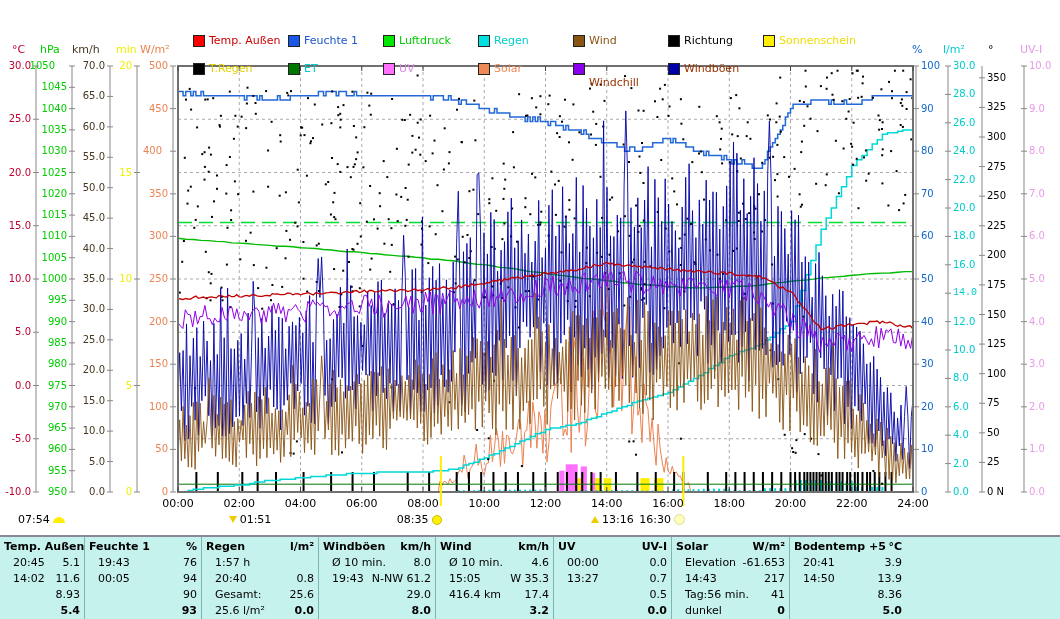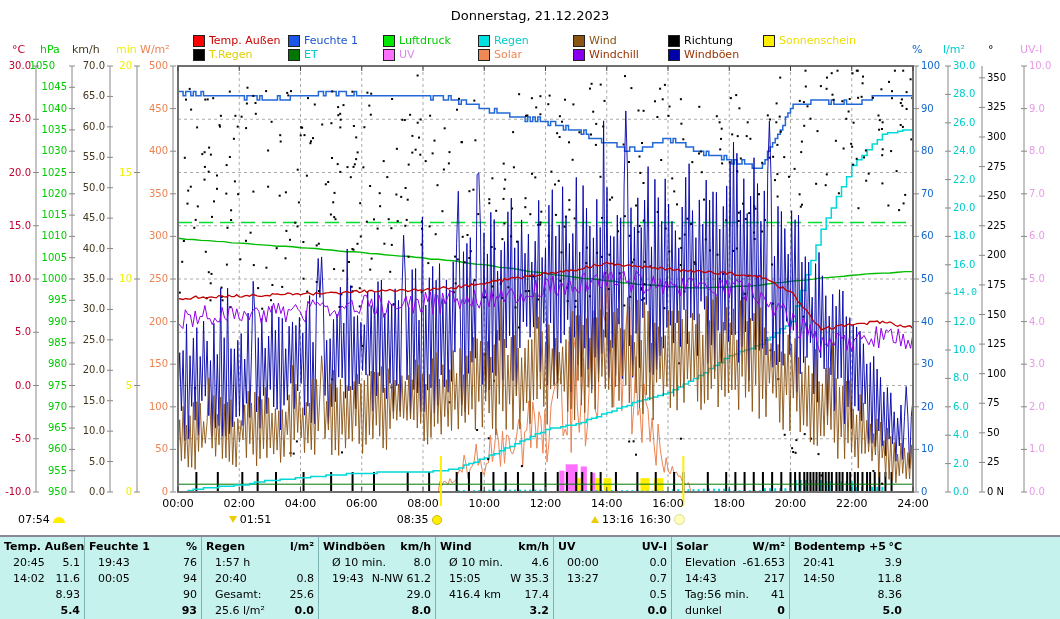--- a/index.html
+++ b/index.html
@@ -972,21 +972,20 @@
       <line x1="729.25" y1="487" x2="729.25" y2="492" stroke="#444" stroke-width="1"></line>
       <line x1="790.5" y1="66" x2="790.5" y2="71" stroke="#444" stroke-width="1"></line>
       <line x1="790.5" y1="487" x2="790.5" y2="492" stroke="#444" stroke-width="1"></line>
       <line x1="851.75" y1="66" x2="851.75" y2="71" stroke="#444" stroke-width="1"></line>
       <line x1="851.75" y1="487" x2="851.75" y2="492" stroke="#444" stroke-width="1"></line>
       <line x1="913" y1="66" x2="913" y2="71" stroke="#444" stroke-width="1"></line>
       <line x1="913" y1="487" x2="913" y2="492" stroke="#444" stroke-width="1"></line>
       <line x1="440.854375" y1="456" x2="440.854375" y2="506" stroke="#ffee00" stroke-width="2"></line>
       <line x1="683.3125" y1="456" x2="683.3125" y2="506" stroke="#ffee00" stroke-width="2"></line>
     </svg>
-  <div class="title">Donnerstag, 21.12.2023</div>
   <div id="legend">
       <div class="leg-row" style="top: 34px;">
         <div class="leg-item">
           <div class="sw" style="background: rgb(255, 0, 0);"></div>
           <div style="color: rgb(204, 0, 0);">Temp. Außen</div>
         </div>
         <div class="leg-item">
           <div class="sw" style="background: rgb(26, 86, 232);"></div>
           <div style="color: rgb(26, 86, 204);">Feuchte 1</div>
         </div>
@@ -1023,21 +1022,21 @@
         <div class="leg-item">
           <div class="sw" style="background: rgb(255, 112, 255);"></div>
           <div style="color: rgb(221, 136, 238);">UV</div>
         </div>
         <div class="leg-item">
           <div class="sw" style="background: rgb(238, 136, 85);"></div>
           <div style="color: rgb(238, 136, 85);">Solar</div>
         </div>
         <div class="leg-item">
           <div class="sw" style="background: rgb(136, 0, 238);"></div>
-          <div style="color: rgb(153, 51, 0);">Windchill</div>
+          <div style="color: rgb(153, 51, 0); margin-top: 28px;">Windchill</div>
         </div>
         <div class="leg-item">
           <div class="sw" style="background: rgb(0, 0, 168);"></div>
           <div style="color: rgb(153, 51, 0);">Windböen</div>
         </div>
       </div>
     </div>
   <div id="labels">
       <div class="unit" style="left: 12px; color: rgb(192, 0, 48);">°C</div>
       <div class="ylab" style="left: -16px; width: 47px; text-align: right; top: 66px; color: rgb(192, 0, 48);">30.0</div>
@@ -1089,21 +1088,21 @@
       <div class="ylab" style="left: 58px; width: 47px; text-align: right; top: 492px; color: rgb(69, 55, 31);">0.0</div>
       <div class="unit" style="left: 116px; color: rgb(240, 240, 0);">min</div>
       <div class="ylab" style="left: 85px; width: 47px; text-align: right; top: 66px; color: rgb(240, 240, 0);">20</div>
       <div class="ylab" style="left: 85px; width: 47px; text-align: right; top: 172.5px; color: rgb(240, 240, 0);">15</div>
       <div class="ylab" style="left: 85px; width: 47px; text-align: right; top: 279px; color: rgb(240, 240, 0);">10</div>
       <div class="ylab" style="left: 85px; width: 47px; text-align: right; top: 385.5px; color: rgb(240, 240, 0);">5</div>
       <div class="ylab" style="left: 85px; width: 47px; text-align: right; top: 492px; color: rgb(240, 240, 0);">0</div>
       <div class="unit" style="left: 140px; color: rgb(236, 131, 82);">W/m²</div>
       <div class="ylab" style="left: 121px; width: 47px; text-align: right; top: 66px; color: rgb(236, 131, 82);">500</div>
       <div class="ylab" style="left: 121px; width: 47px; text-align: right; top: 108.6px; color: rgb(236, 131, 82);">450</div>
-      <div class="ylab" style="left: 121px; width: 47px; text-align: right; top: 151.2px; color: rgb(236, 131, 82);">400</div>
+      <div class="ylab" style="left: 129px; width: 47px; text-align: center; top: 151.2px; color: rgb(236, 131, 82);">400</div>
       <div class="ylab" style="left: 121px; width: 47px; text-align: right; top: 193.8px; color: rgb(236, 131, 82);">350</div>
       <div class="ylab" style="left: 121px; width: 47px; text-align: right; top: 236.4px; color: rgb(236, 131, 82);">300</div>
       <div class="ylab" style="left: 121px; width: 47px; text-align: right; top: 279px; color: rgb(236, 131, 82);">250</div>
       <div class="ylab" style="left: 121px; width: 47px; text-align: right; top: 321.6px; color: rgb(236, 131, 82);">200</div>
       <div class="ylab" style="left: 121px; width: 47px; text-align: right; top: 364.2px; color: rgb(236, 131, 82);">150</div>
       <div class="ylab" style="left: 121px; width: 47px; text-align: right; top: 406.8px; color: rgb(236, 131, 82);">100</div>
       <div class="ylab" style="left: 121px; width: 47px; text-align: right; top: 449.4px; color: rgb(236, 131, 82);">50</div>
       <div class="ylab" style="left: 121px; width: 47px; text-align: right; top: 492px; color: rgb(236, 131, 82);">0</div>
       <div class="unit" style="left: 912px; color: rgb(17, 102, 204);">%</div>
       <div class="ylab" style="left: 921px; width: 52px; text-align: left; top: 66px; color: rgb(17, 102, 204);">100</div>
@@ -1357,21 +1356,21 @@
         <div class="wrow whead">
           <span class="wl">Bodentemp +5</span>
           <span class="wr">°C</span>
         </div>
         <div class="wrow">
           <span class="wl ind">20:41</span>
           <span class="wr">3.9</span>
         </div>
         <div class="wrow">
           <span class="wl ind">14:50</span>
-          <span class="wr">11.8</span>
+          <span class="wr">13.9</span>
         </div>
         <div class="wrow">
           <span class="wl ind"></span>
           <span class="wr">8.36</span>
         </div>
         <div class="wrow">
           <span class="wl ind"></span>
           <span class="wr b">5.0</span>
         </div>
       </div>

